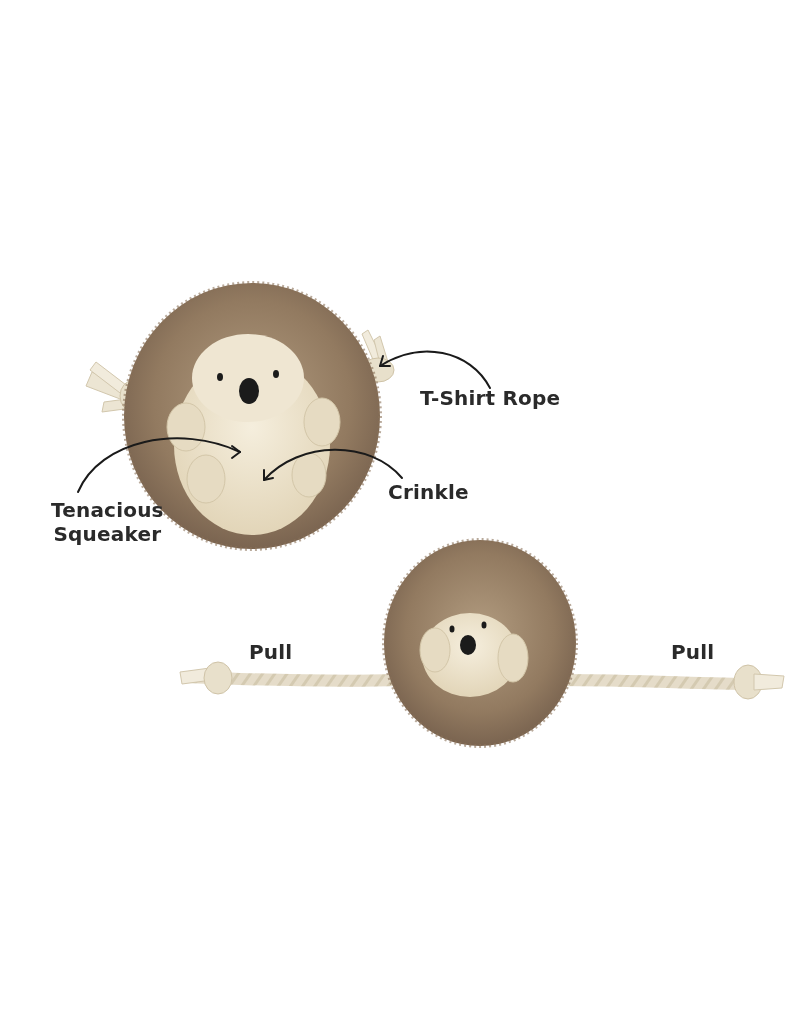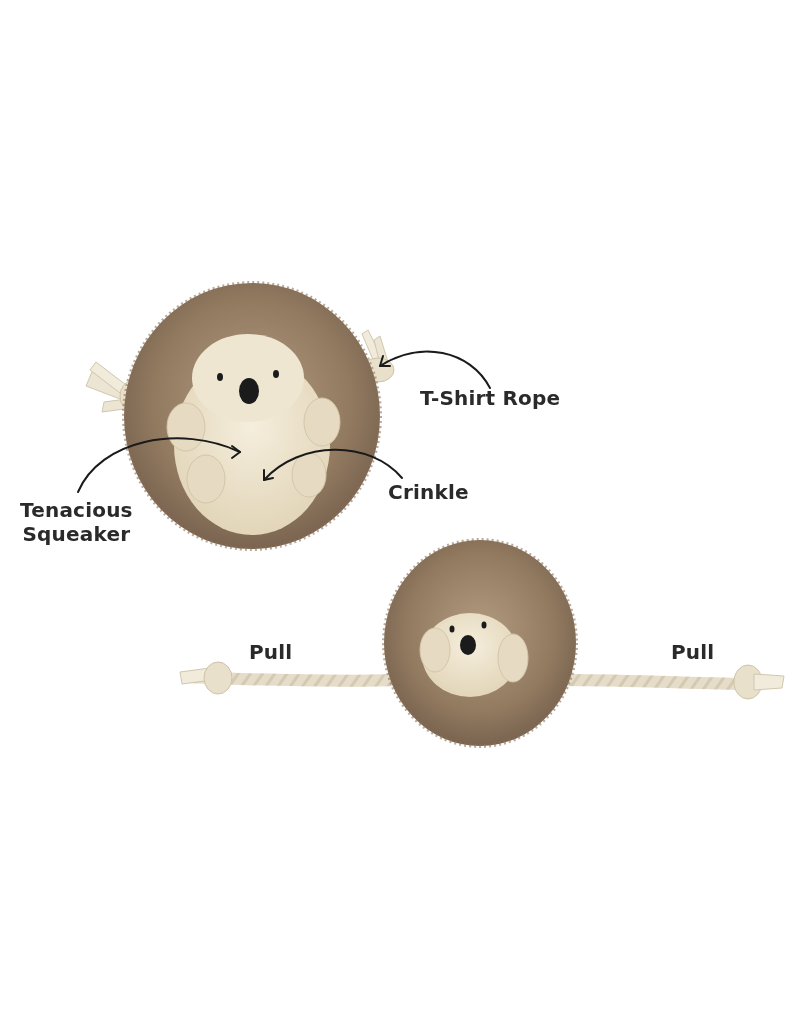--- a/index.html
+++ b/index.html
@@ -14,21 +14,21 @@
     .label {
       position: absolute;
       color: #2a2a2a;
       font-weight: bold;
       font-size: 20px;
       line-height: 24px;
       letter-spacing: 0.2px;
       white-space: nowrap;
       font-family: "DejaVu Sans", "Liberation Sans", sans-serif;
     }
-    .label-multi { white-space: pre-line; text-align: center; }
+    .label-multi { white-space: pre-line; text-align: center; margin-left: 31px; }
     svg { position: absolute; left: 0; top: 0; }
   </style>
 </head>
 <body>
 
 <div class="canvas">
 
   <svg width="800" height="1024" viewBox="0 0 800 1024">
     <defs>
       <radialGradient id="furGrad" cx="50%" cy="45%" r="55%">

